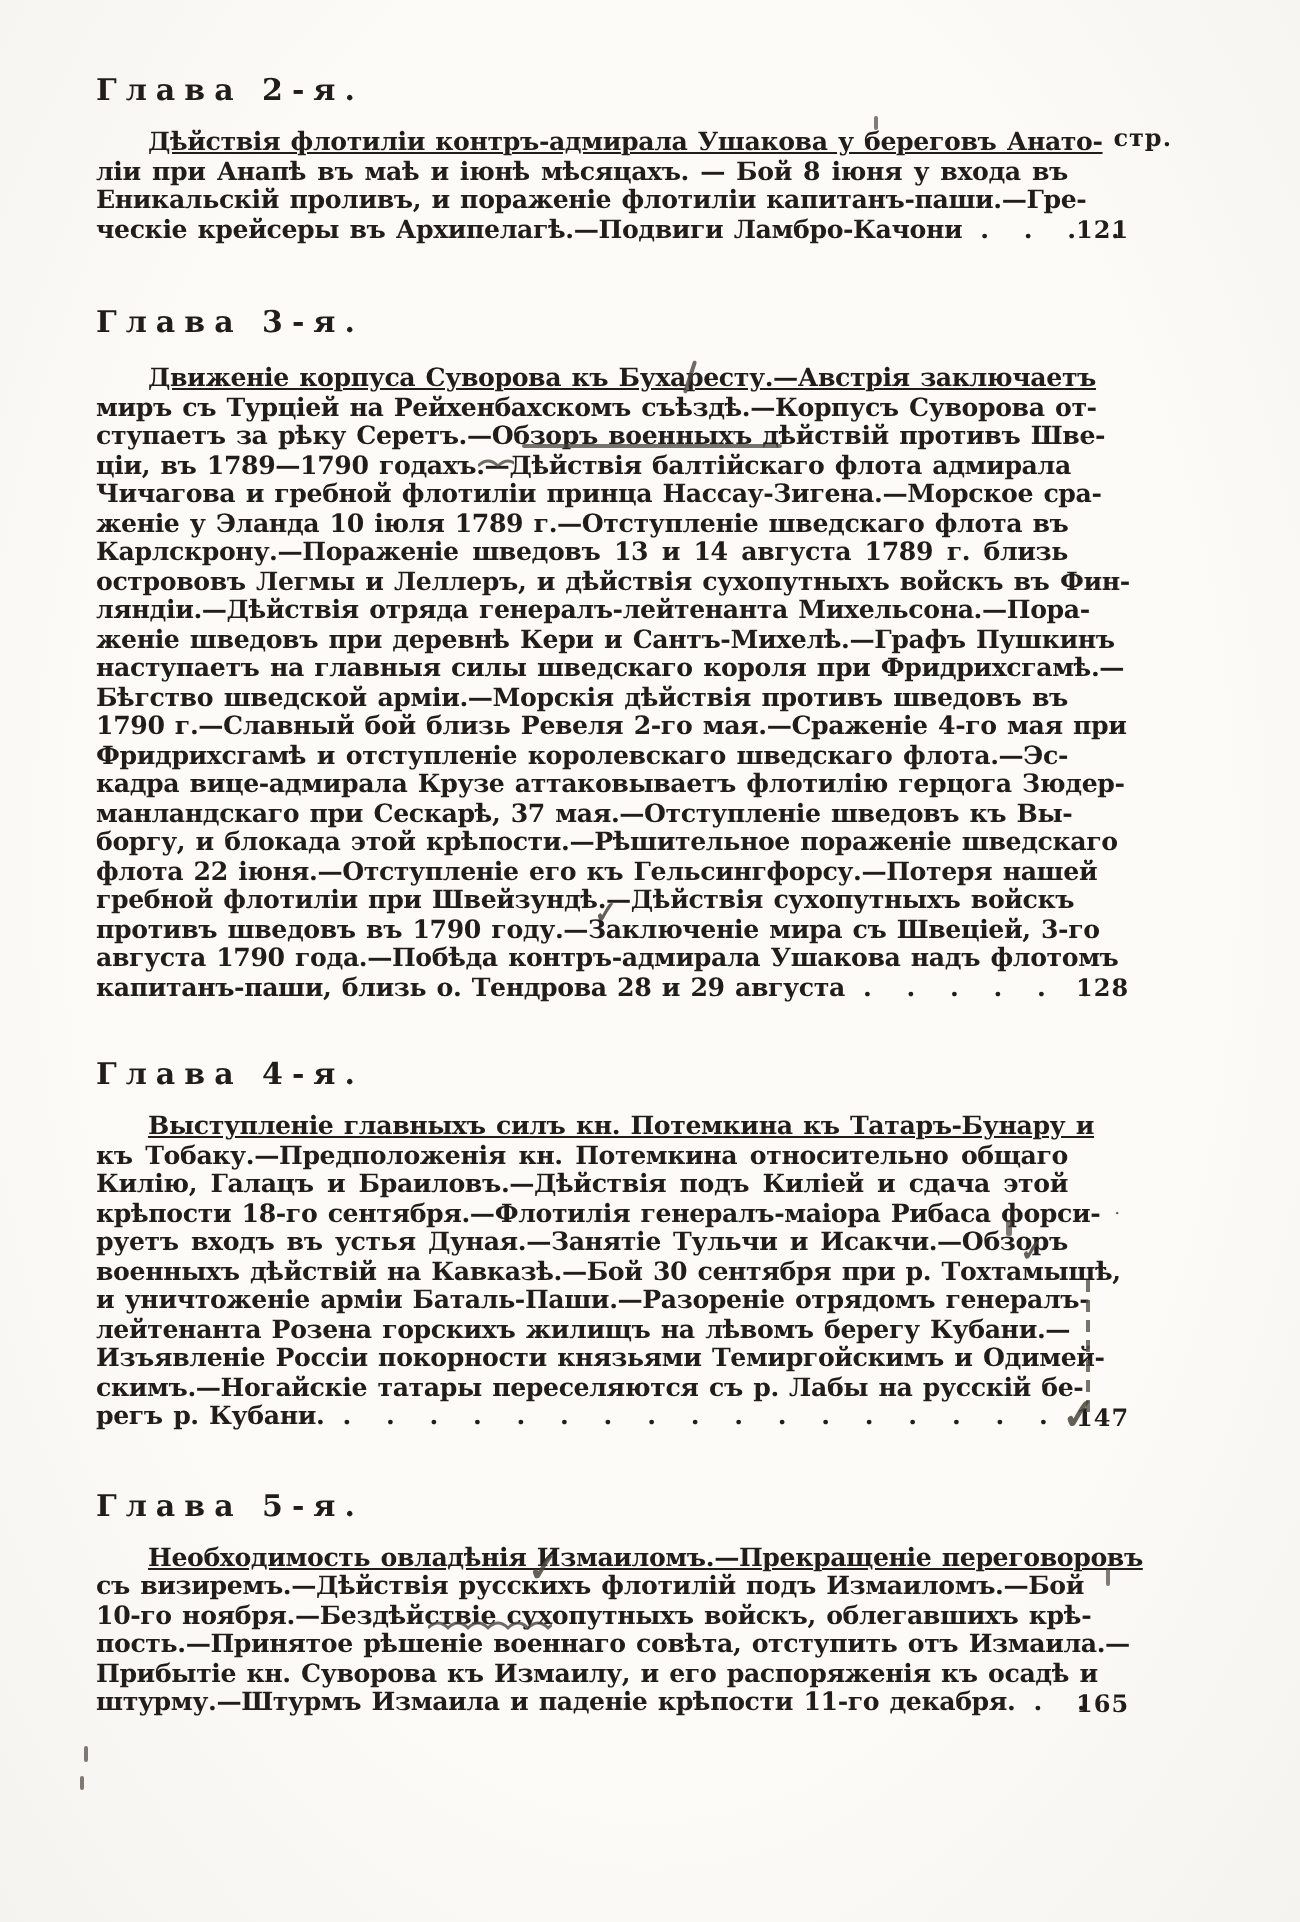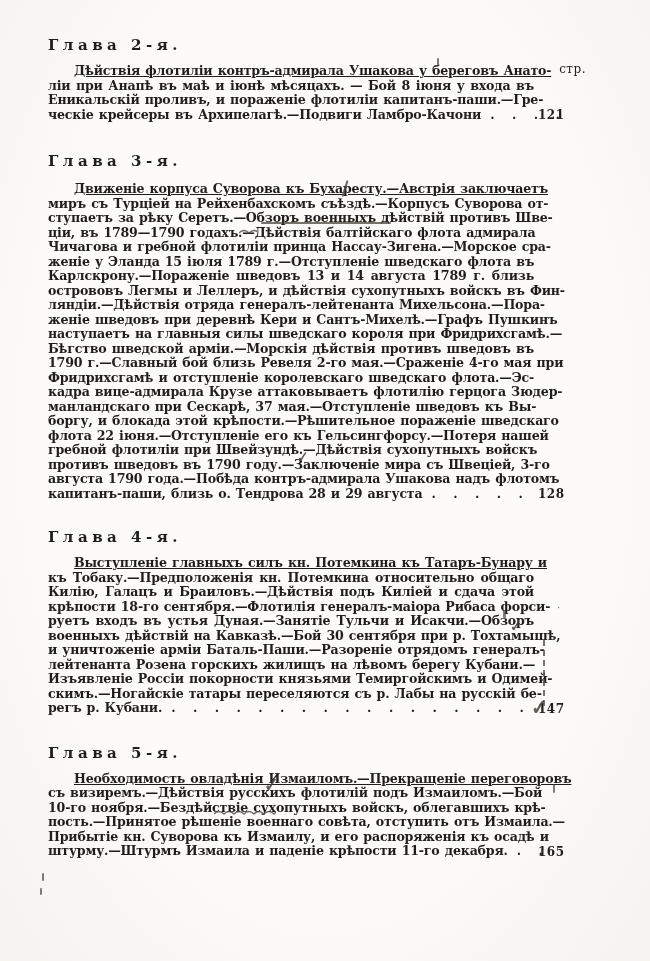--- a/index.html
+++ b/index.html
@@ -7,21 +7,21 @@
     position:relative;
     width:650px;height:961px;
     background:#fcfbf8;
     background-image:radial-gradient(ellipse at 50% 45%, rgba(255,255,255,0) 60%, rgba(190,185,170,0.12) 100%);
     overflow:hidden;
     font-family:"DejaVu Serif","Liberation Serif",serif;
     color:#201d1a;
   }
   .col-header{
     position:absolute;top:62px;right:64px;
-    font-size:12px;font-weight:normal;letter-spacing:.5px;
+    font-size:12px;font-weight:bold;letter-spacing:.5px;
   }
   #toc{
     position:absolute;left:48px;top:36px;width:486px;
   }
   .chapter-heading{
     margin:0;
     font-size:15px;font-weight:bold;letter-spacing:4.5px;
     line-height:18px;height:18px;
   }
   section.ch2 .chapter-heading{margin-top:0;}
@@ -73,21 +73,21 @@
         </div>
       </section>
       <section class="ch3">
         <h2 class="chapter-heading">Глава 3-я.</h2>
         <div class="para">
           <div class="line first">Движеніе корпуса Суворова къ Бухаресту.—Австрія заключаетъ</div>
           <div class="line">миръ съ Турціей на Рейхенбахскомъ съѣздѣ.—Корпусъ Суворова от-</div>
           <div class="line">ступаетъ за рѣку Серетъ.—Обзоръ военныхъ дѣйствій противъ Шве-</div>
           <div class="line">ціи, въ 1789—1790 годахъ.—Дѣйствія балтійскаго флота адмирала</div>
           <div class="line">Чичагова и гребной флотиліи принца Нассау-Зигена.—Морское сра-</div>
-          <div class="line">женіе у Эланда 15 іюля 1789 г.—Отступленіе шведскаго флота въ</div>
+          <div class="line">женіе у Эланда 10 іюля 1789 г.—Отступленіе шведскаго флота въ</div>
           <div class="line">Карлскрону.—Пораженіе шведовъ 13 и 14 августа 1789 г. близь</div>
           <div class="line">острововъ Легмы и Леллеръ, и дѣйствія сухопутныхъ войскъ въ Фин-</div>
           <div class="line">ляндіи.—Дѣйствія отряда генералъ-лейтенанта Михельсона.—Пора-</div>
           <div class="line">женіе шведовъ при деревнѣ Кери и Сантъ-Михелѣ.—Графъ Пушкинъ</div>
           <div class="line">наступаетъ на главныя силы шведскаго короля при Фридрихсгамѣ.—</div>
           <div class="line">Бѣгство шведской арміи.—Морскія дѣйствія противъ шведовъ въ</div>
           <div class="line">1790 г.—Славный бой близь Ревеля 2-го мая.—Сраженіе 4-го мая при</div>
           <div class="line">Фридрихсгамѣ и отступленіе королевскаго шведскаго флота.—Эс-</div>
           <div class="line">кадра вице-адмирала Крузе аттаковываетъ флотилію герцога Зюдер-</div>
           <div class="line">манландскаго при Сескарѣ, 37 мая.—Отступленіе шведовъ къ Вы-</div>

